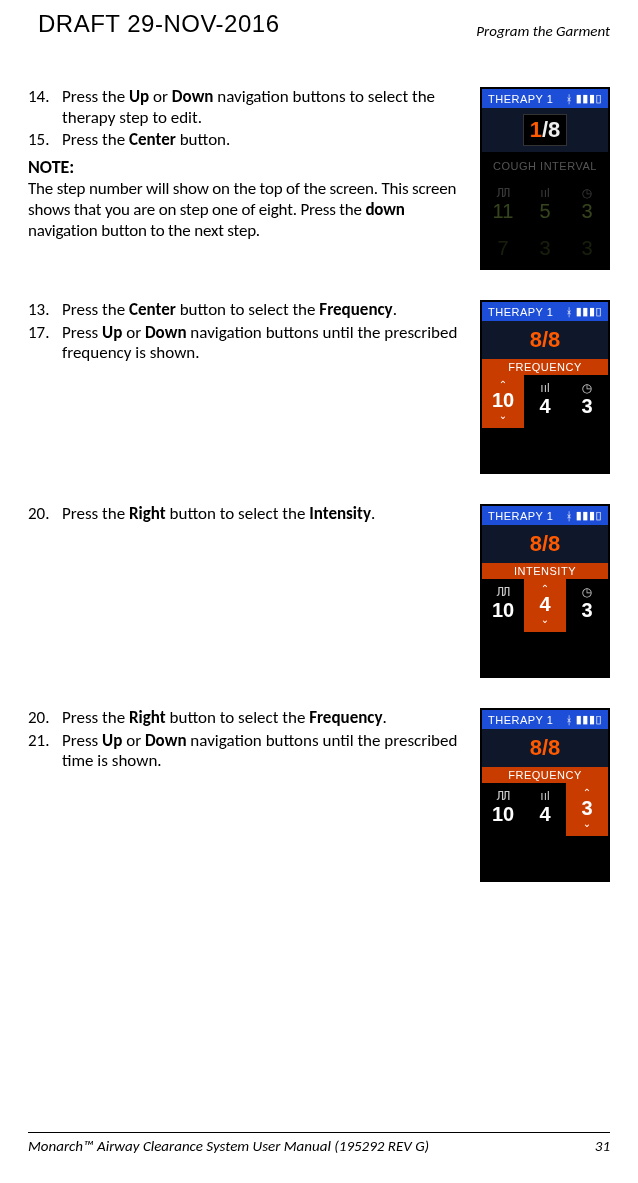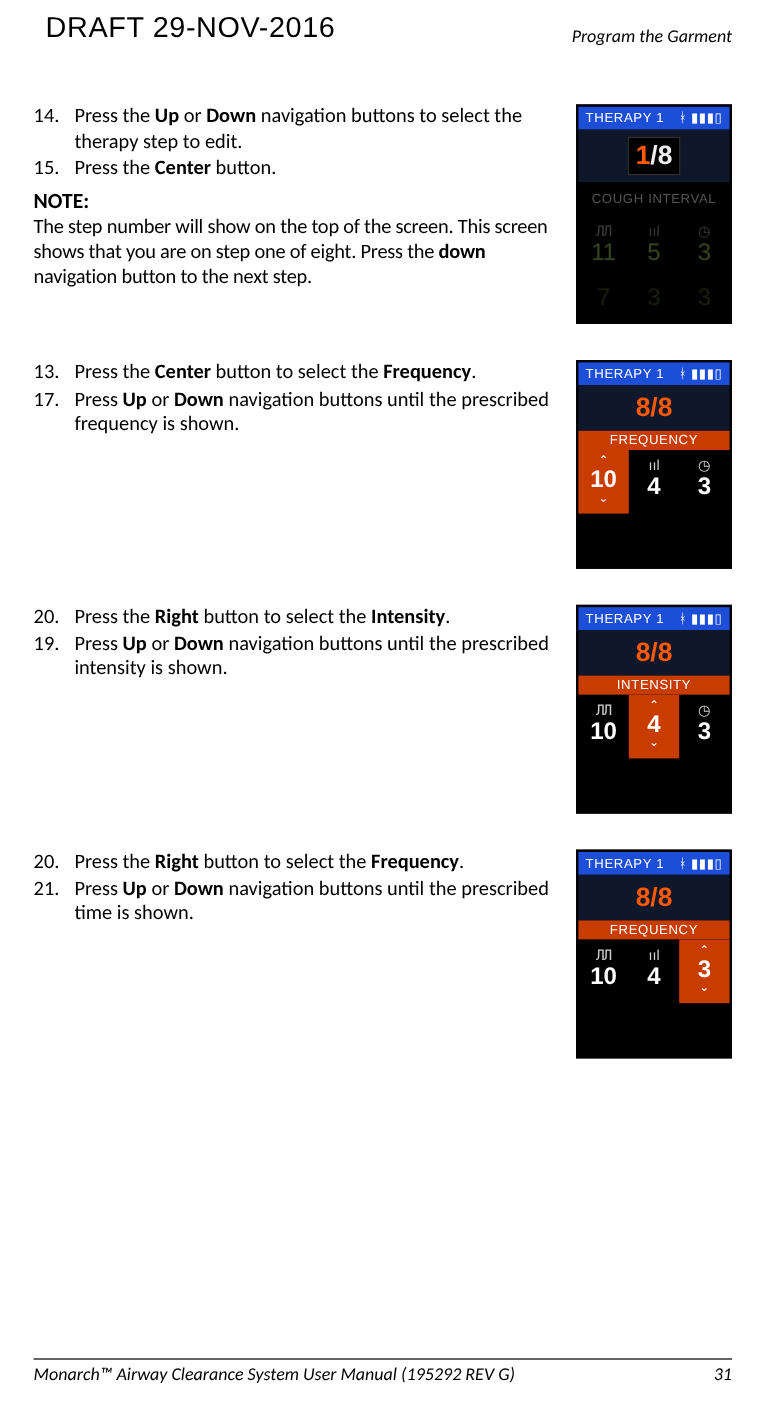--- a/index.html
+++ b/index.html
@@ -285,24 +285,20 @@
       </div>
     </div>
 
     <div class="section">
       <div class="text-col">
         <ol class="steps">
           <li>
               <span class="num">20.</span>
               <span class="body">Press the <b>Right</b> button to select the <b>Intensity</b>.</span>
             </li>
-          <li>
-              <span class="num">19.</span>
-              <span class="body">Press <b>Up</b> or <b>Down</b> navigation buttons until the prescribed intensity is shown.</span>
-            </li>
         </ol>
       </div>
       <div class="device tall">
         <div class="dev-titlebar">
           <span>THERAPY 1</span>
           <span class="statusicons">
             <span>ᚼ</span>
             <span>▮▮▮▯</span>
           </span>
         </div>

